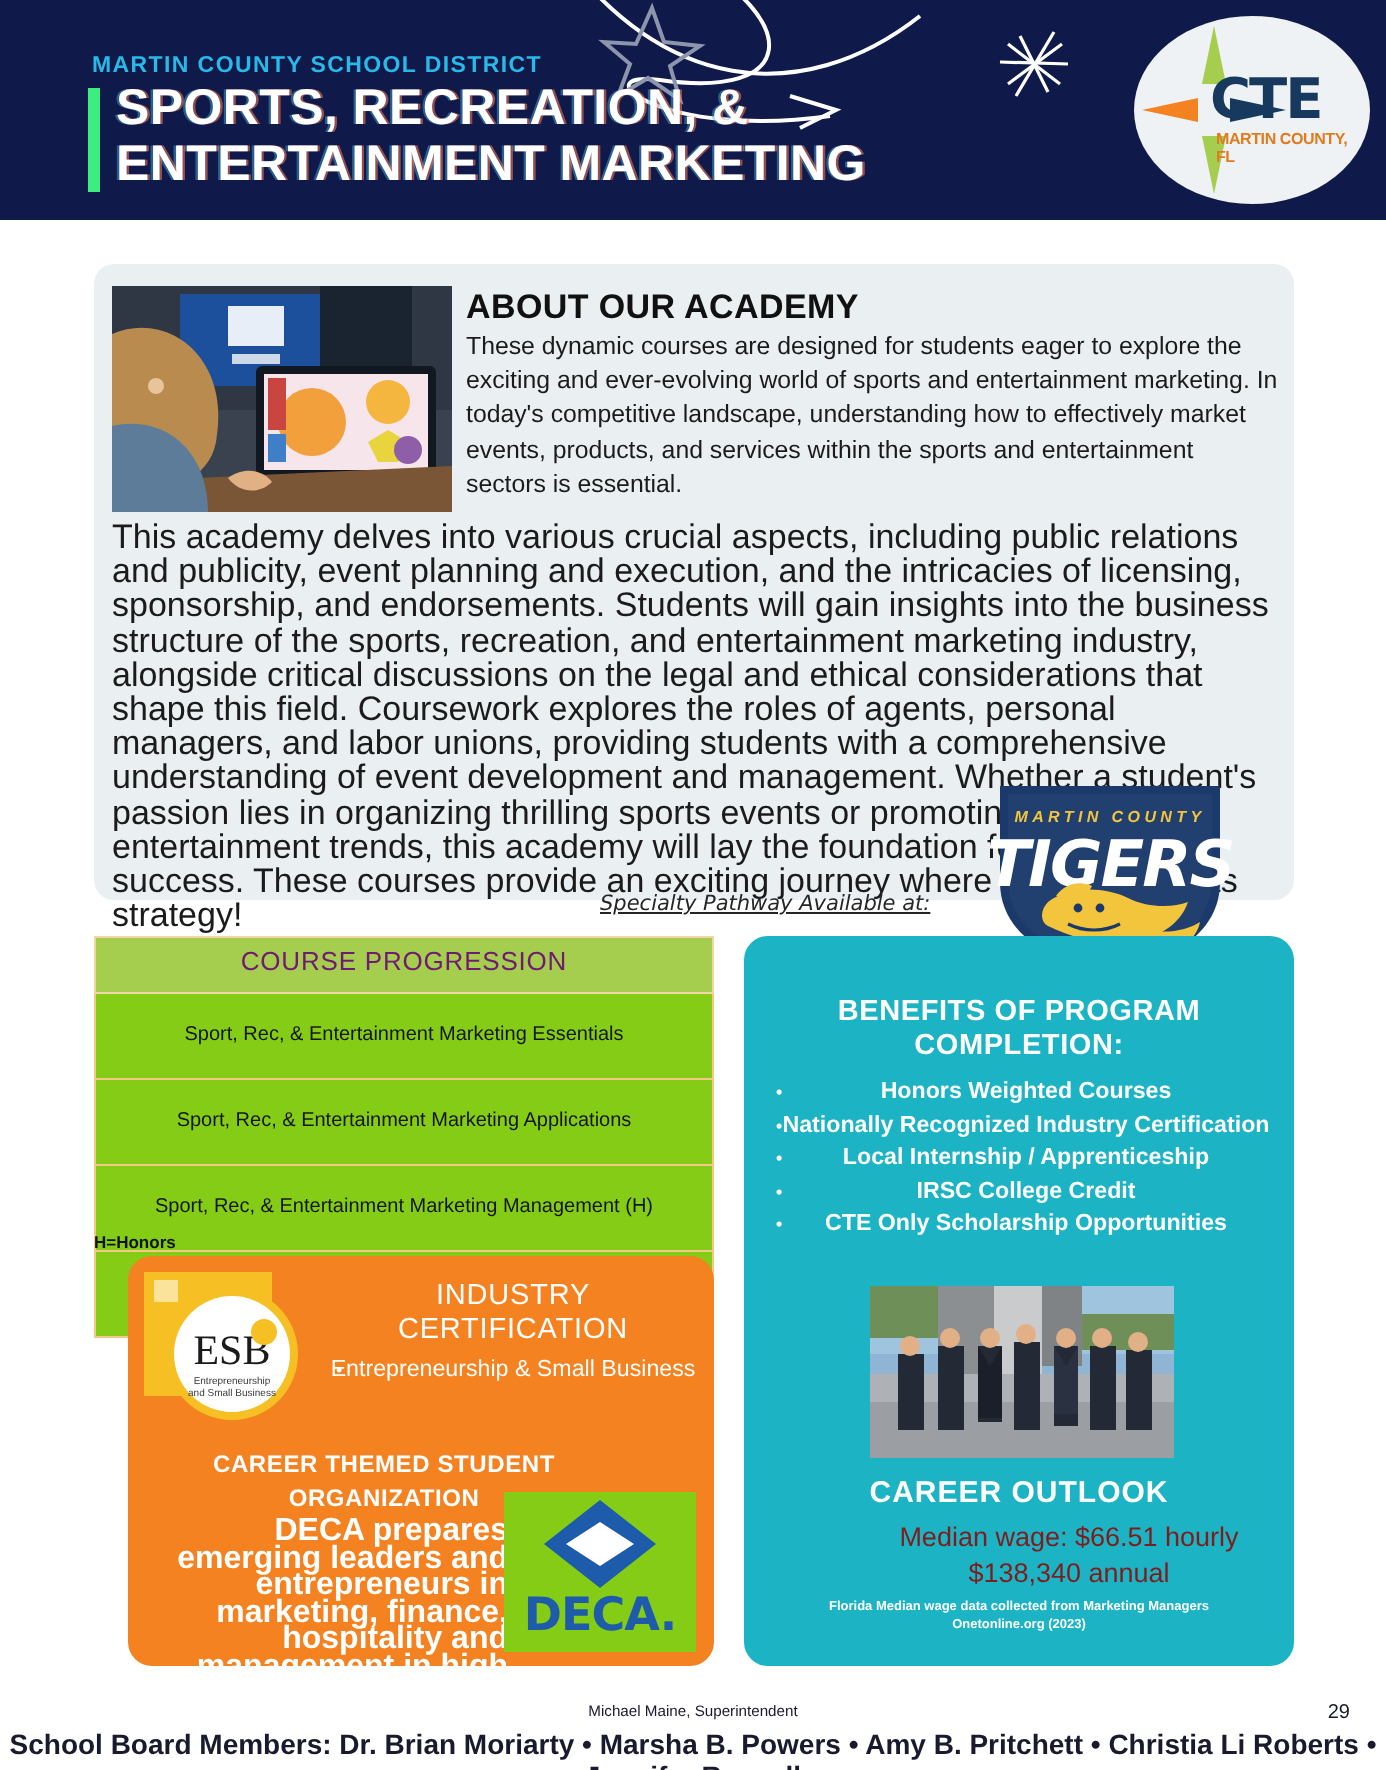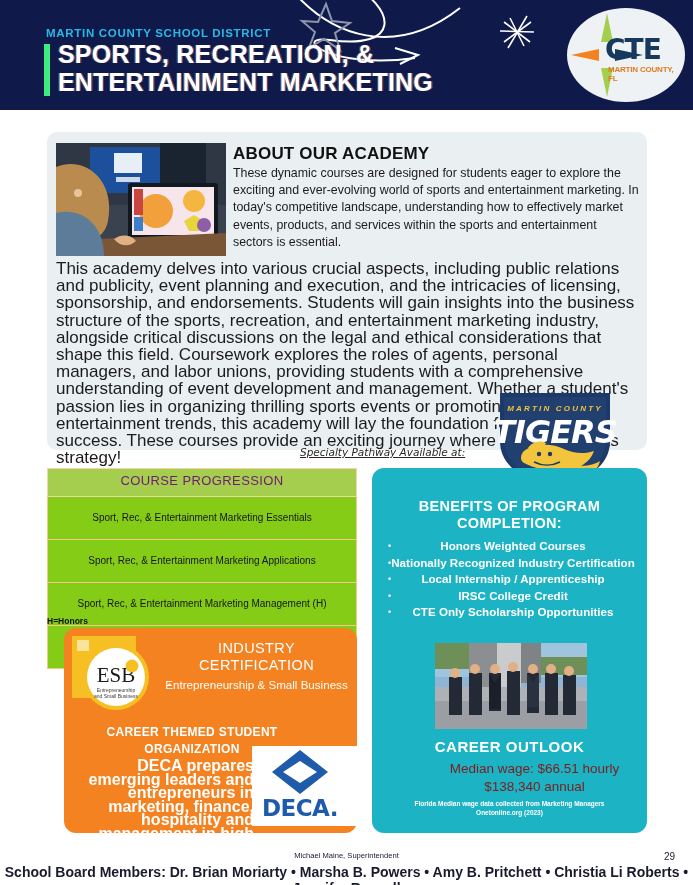--- a/index.html
+++ b/index.html
@@ -239,22 +239,22 @@
   }
   .ctso-body {
     position: absolute;
     left: 6px; top: 131px; width: 184px;
     text-align: right; color: #fff;
     font-size: 16px; font-weight: bold; line-height: 13.5px;
   }
   .deca {
     position: absolute;
     left: 188px; top: 118px;
-    width: 110px; height: 80px;
-    background: #ffffff;
+    width: 96px; height: 80px;
+    background: #84cc16;
   }
   .deca-word {
     position: absolute;
     left: 0; bottom: 5px; width: 96px;
     text-align: center;
     color: #1e5bab; font-size: 23px; font-weight: bold;
     letter-spacing: -0.5px;
     font-family: "DejaVu Sans", sans-serif;
   }
 

